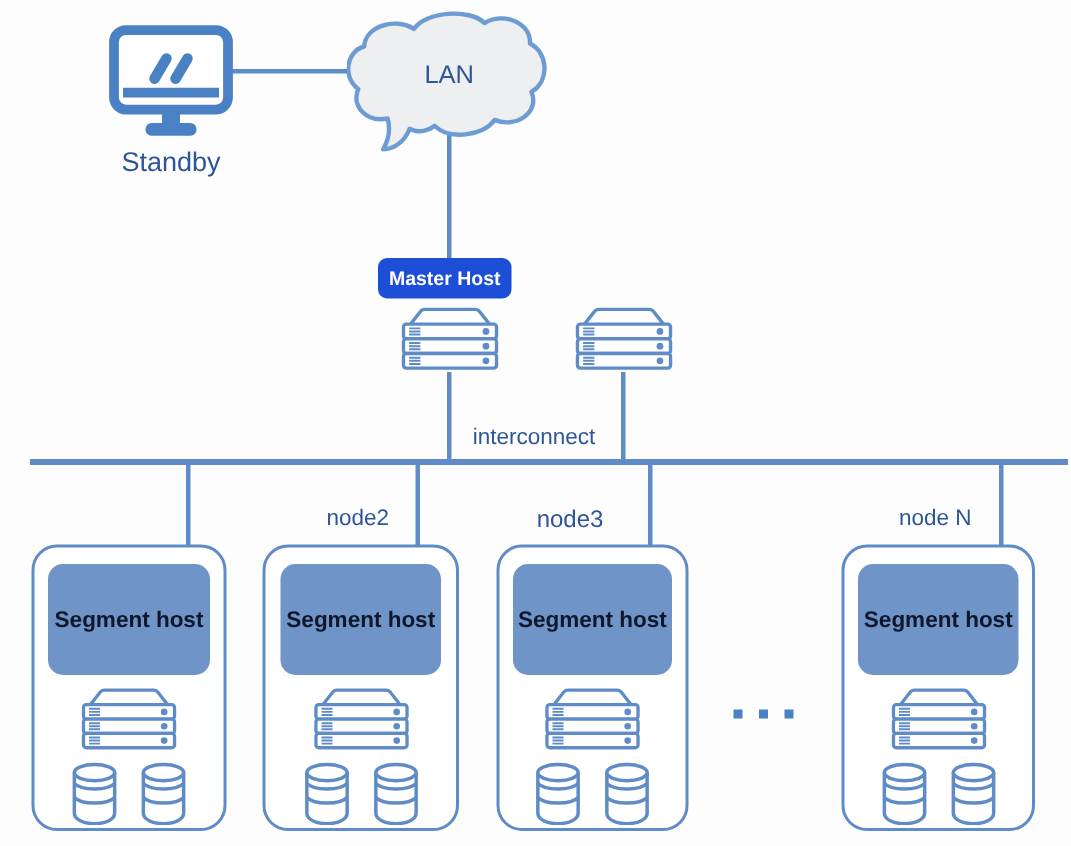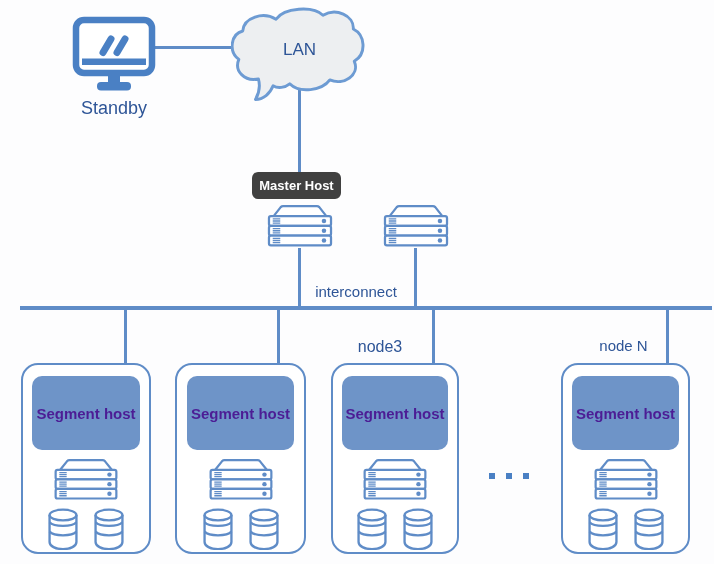--- a/index.html
+++ b/index.html
@@ -7,31 +7,31 @@
     position:relative;width:714px;height:564px;background:#fdfdfe;overflow:hidden;
     font-family:"Liberation Sans", sans-serif;
   }
   .abs{position:absolute;}
   .lbl{
     position:absolute;text-align:center;font-weight:normal;color:#2e5597;
     line-height:1.1;white-space:nowrap;
   }
   .line{position:absolute;background:#5f8cc7;}
   .pill{
-    position:absolute;height:27px;border-radius:6px;background:#404040;
+    position:absolute;height:27px;border-radius:6px;background:#1d4ed8;
     color:#ffffff;font-weight:bold;font-size:13px;text-align:center;line-height:27px;
   }
   .node{
     position:absolute;top:363px;height:187px;background:#ffffff;
     border:2.5px solid #5f8cc7;border-radius:17px;
     display:flex;flex-direction:column;align-items:center;
   }
   .seg{
     margin-top:11px;width:85%;height:74px;border-radius:10px;background:#6e94c8;
-    color:#4c1d95;font-weight:bold;font-size:15px;
+    color:#0f172a;font-weight:bold;font-size:15px;
     display:flex;align-items:center;justify-content:center;text-align:right;
   }
   .nsrv{width:78px;height:46px;margin-top:6px;}
   .cyls{display:flex;gap:12px;margin-top:5px;}
   .cyls svg{width:34px;height:43px;}
   .dots{position:absolute;left:489px;top:473px;display:flex;gap:11px;}
   .dots i{display:block;width:6px;height:6px;background:#4a80c4;}
 </style>
 </head>
 <body>
@@ -92,20 +92,21 @@
   <div class="pill" style="left:252px;top:172px;width:89px">Master Host</div>
   <svg class="abs" style="left:261px;top:202px;width:78px;height:47px">
       <use href="#sym-server"></use>
     </svg>
   <svg class="abs" style="left:377px;top:202px;width:78px;height:47px">
       <use href="#sym-server"></use>
     </svg>
 
   <div class="lbl" style="left:302px;top:284px;width:108px;font-size:15px">interconnect</div>
 
+  <div class="lbl" style="left:175px;top:338px;width:127px;font-size:15px">node2</div>
   <div class="lbl" style="left:318px;top:338px;width:124px;font-size:16px">node3</div>
   <div class="lbl" style="left:561px;top:338px;width:125px;font-size:15px">node N</div>
 
   <div class="node" style="left:21px;width:126px">
     <div class="seg">Segment host</div>
     <svg class="nsrv">
         <use href="#sym-server"></use>
       </svg>
     <div class="cyls">
       <svg>

